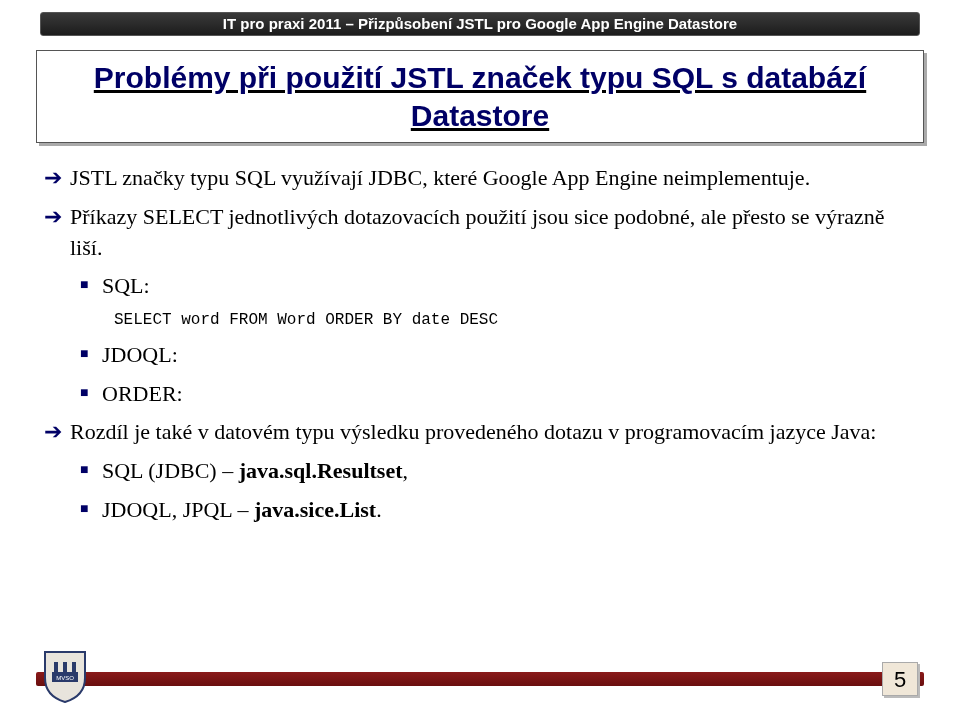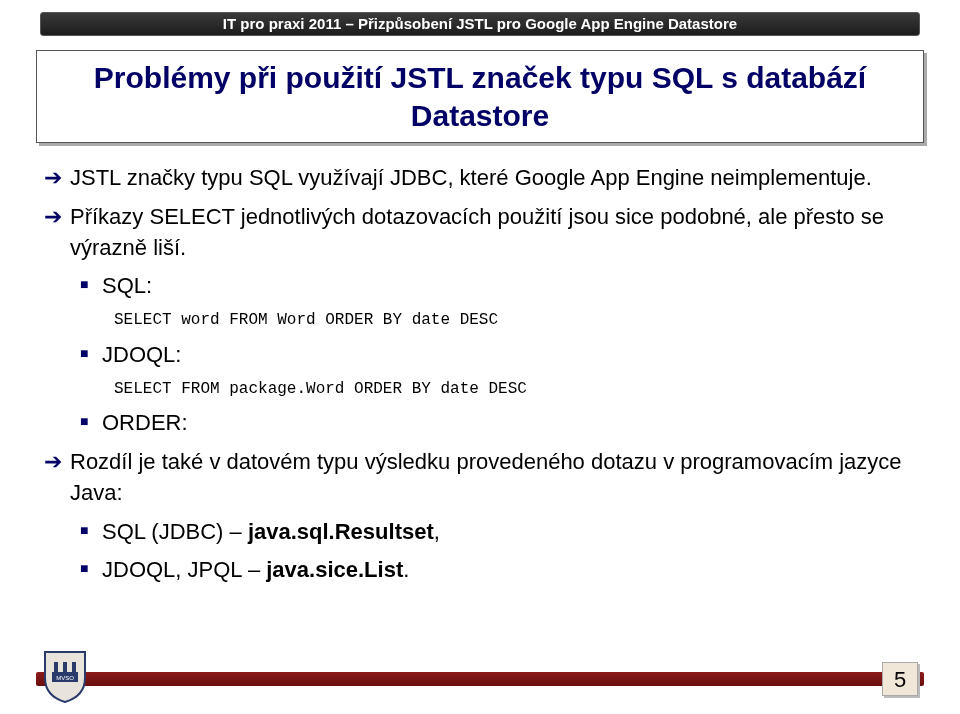--- a/index.html
+++ b/index.html
@@ -22,20 +22,21 @@
   font-weight: bold;
   text-align: center;
   line-height: 22px;
 }
 .title-box {
   margin: 14px 36px 0 36px;
   border: 1px solid #555;
   box-shadow: 3px 3px 0 #aaa;
   padding: 8px 6px;
   text-align: center;
+  text-decoration: underline;
 }
 .title-box .title-text {
   font-size: 30px;
   font-weight: bold;
   color: #000066;
   line-height: 1.25;
 }
 .content {
   margin: 20px 44px 0 44px;
   font-size: 22px;
@@ -55,20 +56,21 @@
 .square {
   flex: 0 0 22px;
   font-size: 14px;
   color: #000066;
   line-height: 1.9;
   padding-left: 0;
 }
 .bullet-text {
   flex: 1;
   line-height: 1.4;
+  font-family: Liberation Serif, serif;
 }
 .level2 {
   margin-left: 36px;
 }
 .code-line {
   font-family: "Courier New", monospace;
   font-size: 16px;
   margin-left: 70px;
   margin-bottom: 8px;
   margin-top: 2px;
@@ -131,21 +133,20 @@
   <div class="bullet-row level2">
     <div class="square">■</div>
     <div class="bullet-text">SQL:</div>
   </div>
   <div class="code-line">SELECT word FROM Word ORDER BY date DESC</div>
 
   <div class="bullet-row level2">
     <div class="square">■</div>
     <div class="bullet-text">JDOQL:</div>
   </div>
-  <div class="code-line">SELECT FROM package.Word ORDER BY date DESC</div>
 
   <div class="bullet-row level2">
     <div class="square">■</div>
     <div class="bullet-text">ORDER:</div>
   </div>
 
   <div class="bullet-row">
     <div class="arrow">➔</div>
     <div class="bullet-text">Rozdíl je také v datovém typu výsledku provedeného dotazu v programovacím jazyce Java:</div>
   </div>

